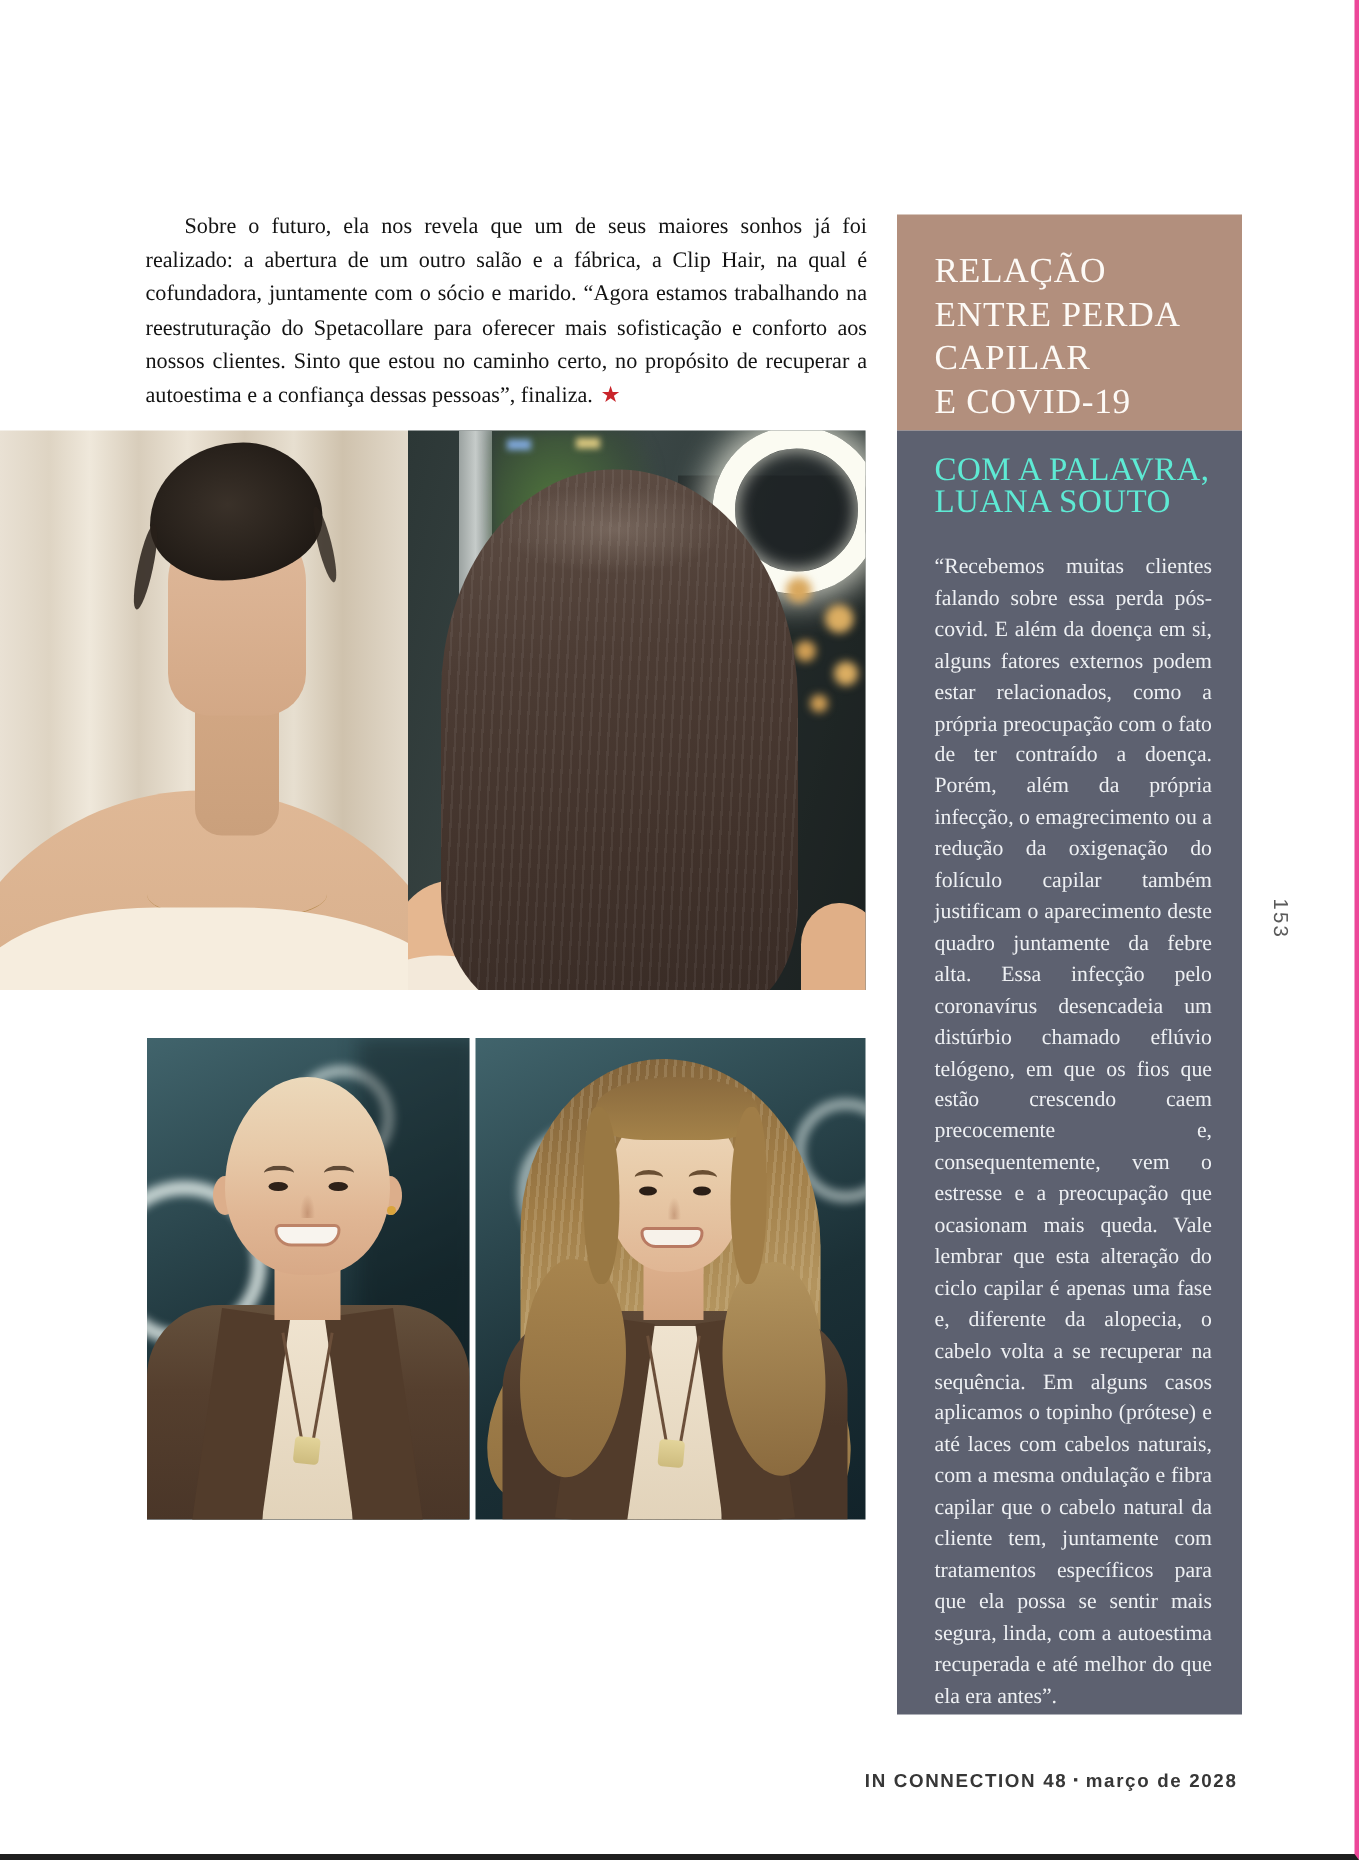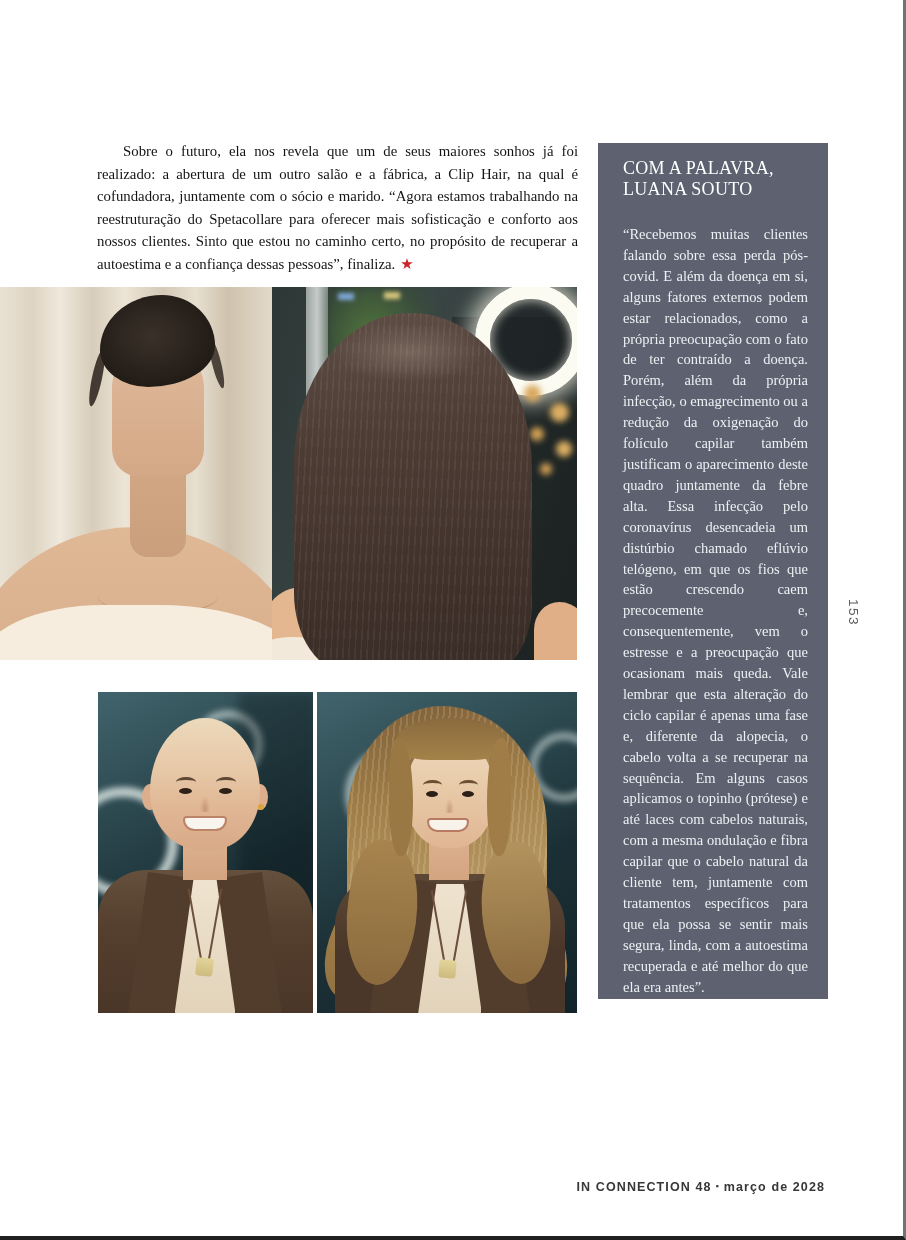--- a/index.html
+++ b/index.html
@@ -1,31 +1,31 @@
 <!DOCTYPE html>
 <html><head>
 <meta charset="utf-8">
 <style>
   html,body{margin:0;padding:0;background:#fff;}
   .page{position:relative;width:906px;height:1240px;background:#ffffff;overflow:hidden;
-        box-sizing:border-box;border-right:3px solid #737373;border-bottom:4px solid #202020;
+        box-sizing:border-box;border-right:3px solid #ec4899;border-bottom:4px solid #202020;
         font-family:"Liberation Serif", serif;}
 
   
   .intro{position:absolute;left:97px;top:140px;width:481px;margin:0;
          font-size:14.8px;line-height:22.5px;text-align:justify;text-indent:26px;color:#141414;}
   .star{color:#c9252b;font-size:15px;padding-left:5px;}
 
   
   .sidebar{position:absolute;left:598px;top:143px;width:230px;}
   .side-title{box-sizing:border-box;height:144px;background:#b28f7d;color:#fdfaf6;
               padding:24px 16px 0 25px;font-size:23.5px;line-height:29px;
               letter-spacing:.5px;white-space:pre-line;}
   .side-body{box-sizing:border-box;height:856px;background:#5d6170;padding:15px 20px 0 25px;}
-  .byline{color:#ffffff;font-size:18px;line-height:21px;letter-spacing:.3px;white-space:pre-line;}
+  .byline{color:#5eead4;font-size:22px;line-height:21px;letter-spacing:.3px;white-space:pre-line;}
   .quote-text{margin-top:24px;color:#eef0f3;font-size:14.5px;line-height:20.9px;text-align:justify;}
 
   
   .pullquote{position:absolute;left:97px;top:1032px;width:500px;color:#b28f7d;
              font-size:25.5px;line-height:32px;white-space:pre-line;}
 
   
   .footer{position:absolute;right:78px;top:1180px;font-family:"Liberation Sans",sans-serif;
           font-size:12.5px;font-weight:bold;letter-spacing:1.1px;color:#373737;white-space:nowrap;}
   .footer .sq{font-size:9px;vertical-align:2px;padding:0 4px;}
@@ -48,20 +48,24 @@
   .glow{border-radius:50%;filter:blur(3px);}
 </style>
 </head>
 <body>
 
 <div class="page">
 
   <p class="intro"><span>Sobre o futuro, ela nos revela que um de seus maiores sonhos já foi realizado: a abertura de um outro salão e a fábrica, a Clip Hair, na qual é cofundadora, juntamente com o sócio e marido. “Agora estamos trabalhando na reestruturação do Spetacollare para oferecer mais sofisticação e conforto aos nossos clientes. Sinto que estou no caminho certo, no propósito de recuperar a autoestima e a confiança dessas pessoas”, finaliza.</span><span class="star">★</span></p>
 
   <aside class="sidebar">
+    <div class="side-title">RELAÇÃO
+ENTRE PERDA
+CAPILAR
+E COVID-19</div>
     <div class="side-body">
       <div class="byline">COM A PALAVRA,
 LUANA SOUTO</div>
       <div class="quote-text">“Recebemos muitas clientes falando sobre essa perda pós-covid. E além da doença em si, alguns fatores externos podem estar relacionados, como a própria preocupação com o fato de ter contraído a doença. Porém, além da própria infecção, o emagrecimento ou a redução da oxigenação do folículo capilar também justificam o aparecimento deste quadro juntamente da febre alta. Essa infecção pelo coronavírus desencadeia um distúrbio chamado eflúvio telógeno, em que os fios que estão crescendo caem precocemente e, consequentemente, vem o estresse e a preocupação que ocasionam mais queda. Vale lembrar que esta alteração do ciclo capilar é apenas uma fase e, diferente da alopecia, o cabelo volta a se recuperar na sequência. Em alguns casos aplicamos o topinho (prótese) e até laces com cabelos naturais, com a mesma ondulação e fibra capilar que o cabelo natural da cliente tem, juntamente com tratamentos específicos para que ela possa se sentir mais segura, linda, com a autoestima recuperada e até melhor do que ela era antes”.</div>
     </div>
   </aside>
 
   <div class="photo1">
     <div class="p1l">
       <div class="shape" style="left:-45px;top:240px;width:360px;height:200px;background:linear-gradient(180deg,#dfb896,#d6ac88);border-radius:50% 50% 0 0 / 90% 90% 0 0;"></div>

